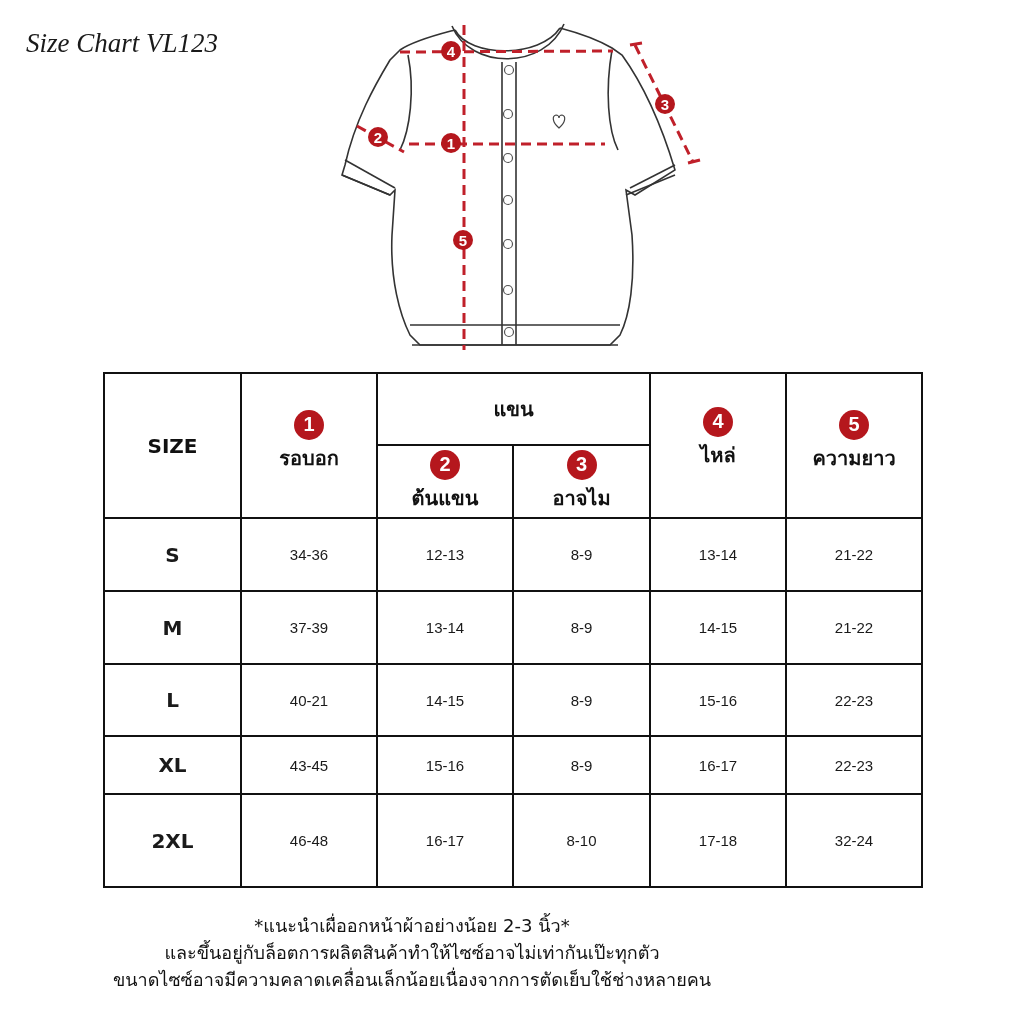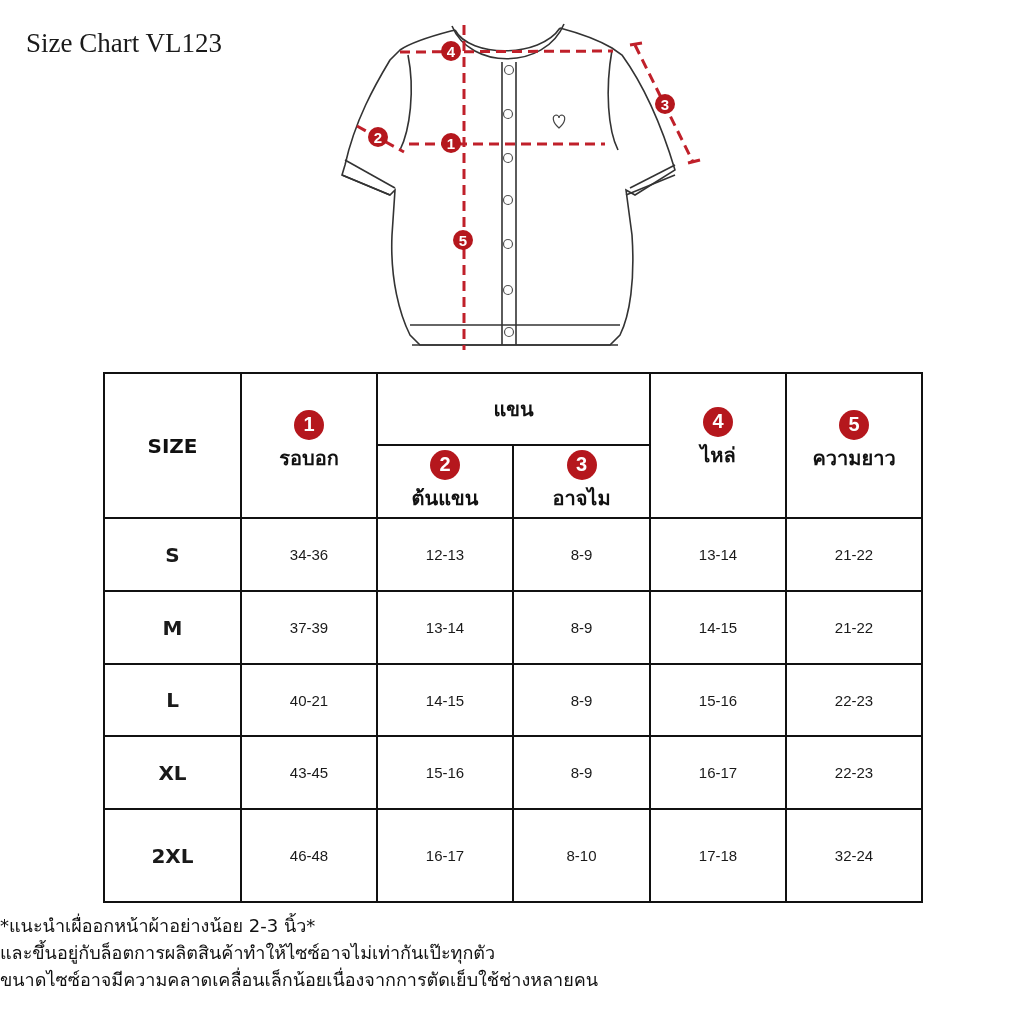--- a/index.html
+++ b/index.html
@@ -2,42 +2,42 @@
 <html><head>
 <meta charset="utf-8">
 <style>
   html, body { margin: 0; padding: 0; }
   body {
     width: 1024px; height: 1024px; background: #ffffff; position: relative; overflow: hidden;
     font-family: "DejaVu Sans", sans-serif; color: #111;
   }
   .title {
     position: absolute; left: 26px; top: 28px;
-    font-family: "Liberation Serif", serif; font-size: 27px; color: #1a1a1a;
+    font-family: "Liberation Serif", serif; font-size: 27px; color: #1a1a1a; font-style: italic;
   }
   .shirt { position: absolute; left: 330px; top: 0; width: 380px; height: 360px; }
   table.chart {
     position: absolute; left: 103px; top: 372px; width: 818px; height: 509px;
     border-collapse: collapse; table-layout: fixed;
   }
   table.chart td, table.chart th {
     border: 2px solid #111; text-align: center; vertical-align: middle; padding: 0;
   }
   table.chart th { font-weight: bold; font-size: 20px; }
   table.chart td { font-size: 15px; font-weight: normal; color: #1a1a1a; font-family: "Liberation Sans", sans-serif; }
   table.chart td.size { font-weight: bold; font-family: "DejaVu Sans", sans-serif; font-size: 20px; }
   .badge {
     display: inline-flex; align-items: center; justify-content: center;
     width: 30px; height: 30px; border-radius: 50%; background: #b5171d; color: #fff;
     font-family: "Liberation Sans", sans-serif; font-weight: bold; font-size: 20px;
     margin-bottom: 2px;
   }
   .hcell { display: flex; flex-direction: column; align-items: center; }
   .notes {
-    position: absolute; left: 0; width: 824px; top: 912px; text-align: left;
+    position: absolute; left: 0; width: 824px; top: 912px; text-align: center;
     font-family: "DejaVu Sans", sans-serif; font-size: 18px; line-height: 27px; color: #111;
   }
 </style>
 </head>
 <body>
 
 <div class="title">Size Chart VL123</div>
 
 <svg class="shirt" viewBox="0 0 380 360" xmlns="http://www.w3.org/2000/svg">
   <g fill="none" stroke="#333" stroke-width="1.6">
@@ -163,21 +163,21 @@
     <td>21-22</td>
   </tr>
   <tr style="height:72px">
     <td class="size">L</td>
     <td>40-21</td>
     <td>14-15</td>
     <td>8-9</td>
     <td>15-16</td>
     <td>22-23</td>
   </tr>
-  <tr style="height:73px">
+  <tr style="height:58px">
     <td class="size">XL</td>
     <td>43-45</td>
     <td>15-16</td>
     <td>8-9</td>
     <td>16-17</td>
     <td>22-23</td>
   </tr>
   <tr style="height:93px">
     <td class="size">2XL</td>
     <td>46-48</td>

